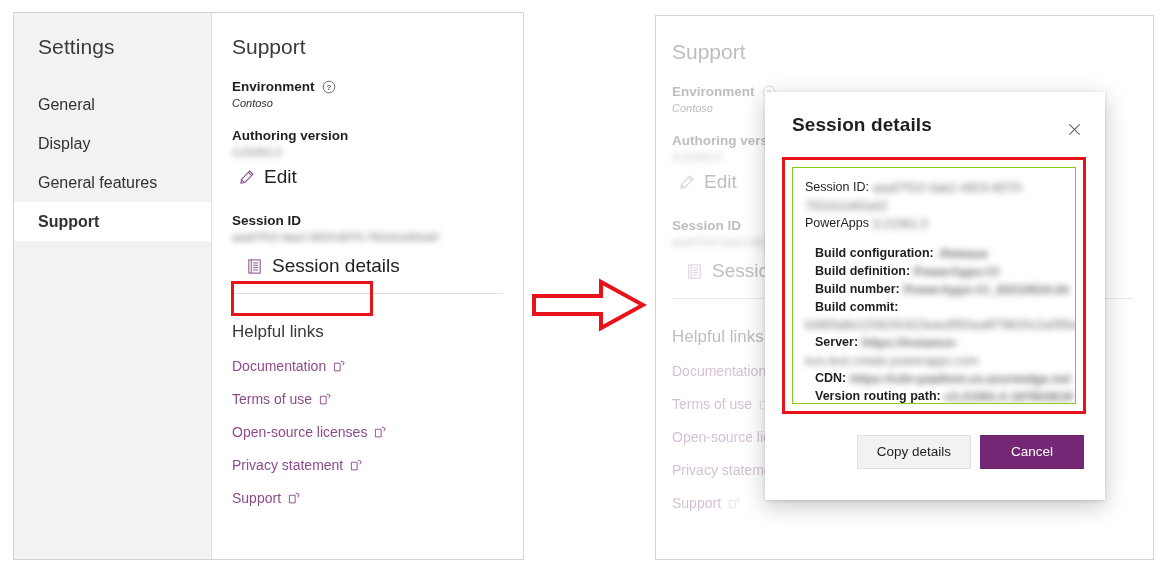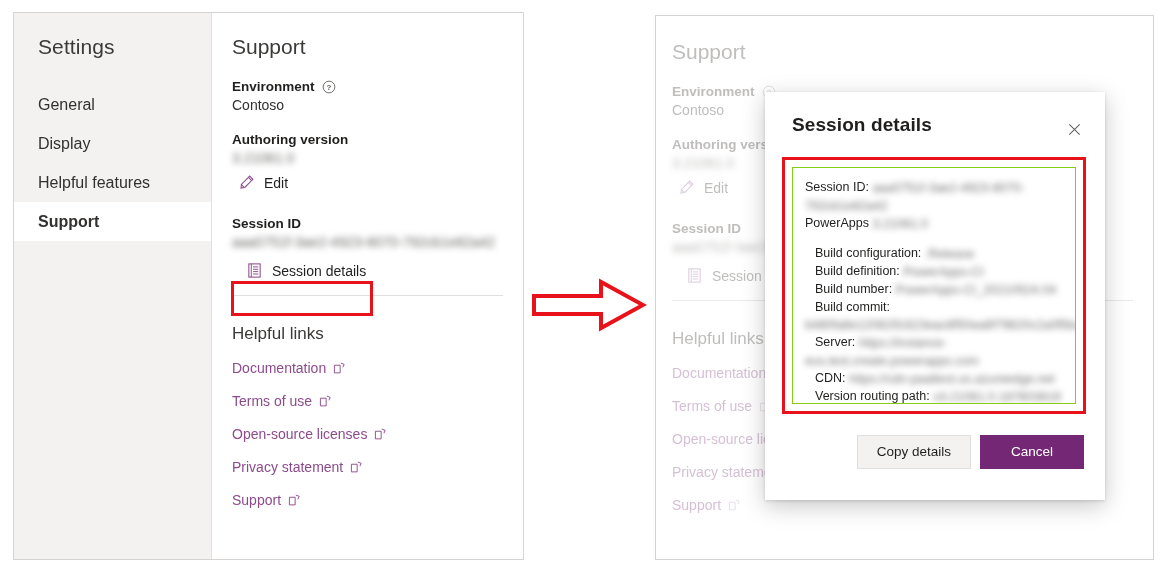--- a/index.html
+++ b/index.html
@@ -31,29 +31,29 @@
     line-height:17px;
   }
   .nav-item.selected { background:#ffffff; font-weight:700; }
 
   .content { flex:1; padding: 22px 0 0 20px; position:relative; }
   .content-title { font-size:21px; color:#3b3a39; font-weight:400; margin-bottom:20px; }
   .field-label {
     font-size:13.5px; font-weight:700; color:#201f1e;
     display:flex; align-items:center; gap:7px; margin-bottom:3px;
   }
-  .field-value { font-size:14px; color:#323130; }
+  .field-value { font-size:11px; color:#323130;font-style:italic; }
   .field-block { margin-bottom:19px; }
 
   .help-icon { display:inline-block; width:14px; height:14px; }
   .help-icon svg { display:block; }
 
   .action-link {
     display:flex; align-items:center; gap:9px;
-    font-size:14px; color:#201f1e; cursor:pointer;
+    font-size:19px; color:#201f1e; cursor:pointer;
     padding: 6px 0 6px 6px; margin: 2px 0 0 0; width: max-content;
   }
   .action-icon { width:17px; height:17px; display:block; }
 
   .blur-val { filter: blur(3.2px); color:#6b6a68; user-select:none; }
 
   .divider { height:1px; background:#e1dfdd; margin: 10px 20px 0 0; }
 
   .links-title { font-size:17px; color:#3b3a39; font-weight:400; margin:28px 0 16px; }
   .link-row {
@@ -105,21 +105,21 @@
 
   
   .details-highlight {
     margin: 15px 19px 0 17px; border:3px solid #e8121a; padding:7px;
   }
   .details-box {
     border:1px solid #84cc16; background:#ffffff;
     padding: 11px 12px 18px 12px; height:237px; overflow:hidden;
   }
   .d-line { font-size:12.5px; color:#201f1e; line-height:17px; white-space:nowrap; }
-  .d-line.indent { padding-left:10px; }
+  .d-line.indent { padding-left:10px;font-weight:bold; }
   .d-blur {
     display:inline-block; filter: blur(3px); color:#737170; vertical-align:-1px;
   }
   .d-gap { height:12px; }
 
   .modal-actions {
     display:flex; justify-content:flex-end; gap:9px;
     padding: 21px 21px 0 0;
   }
   .btn {
@@ -134,21 +134,21 @@
 <body>
 
 <div id="stage">
 
   <div class="panel" id="left-panel">
 
     <div class="settings-nav">
       <div class="settings-title">Settings</div>
       <div class="nav-item">General</div>
       <div class="nav-item">Display</div>
-      <div class="nav-item">Helpful features</div>
+      <div class="nav-item">General features</div>
       <div class="nav-item selected">Support</div>
     </div>
 
     <div class="content">
       <div class="content-title">Support</div>
 
       <div class="field-block">
         <div class="field-label">
           <span>Environment</span>
           <span class="help-icon">

